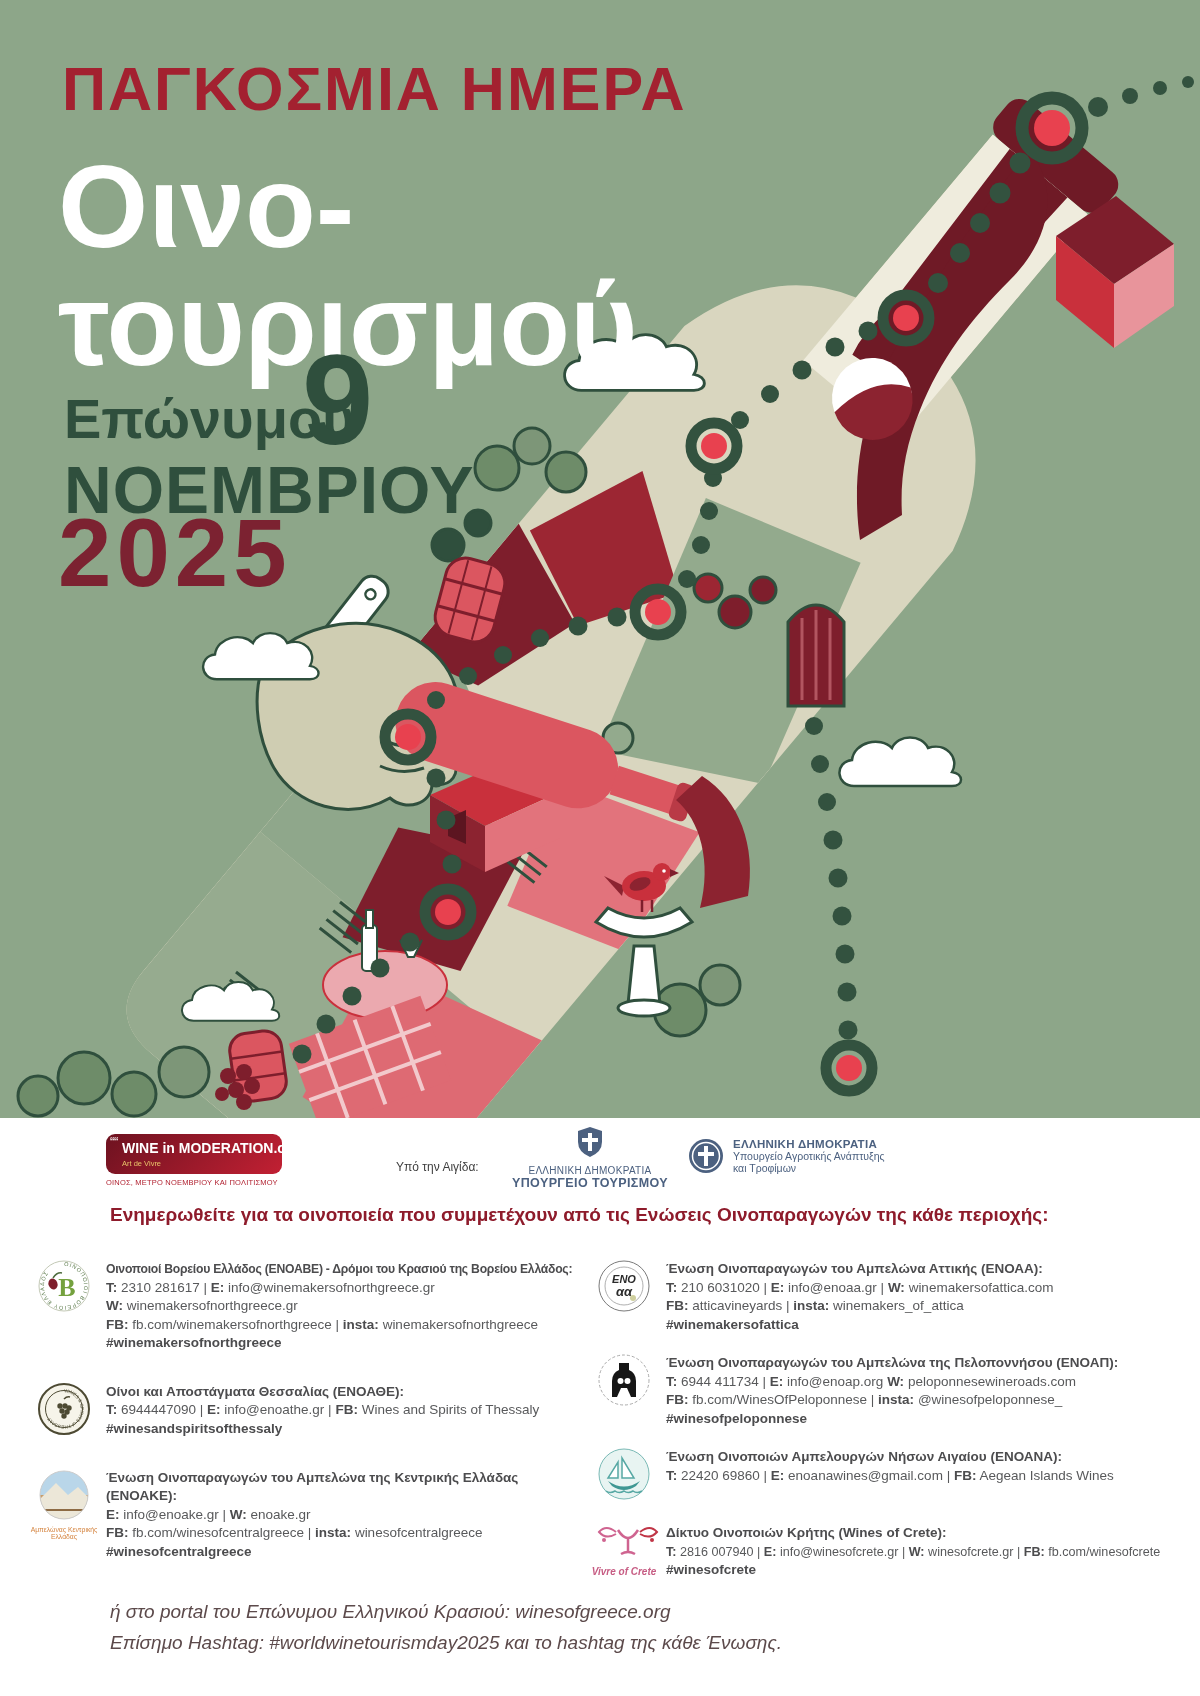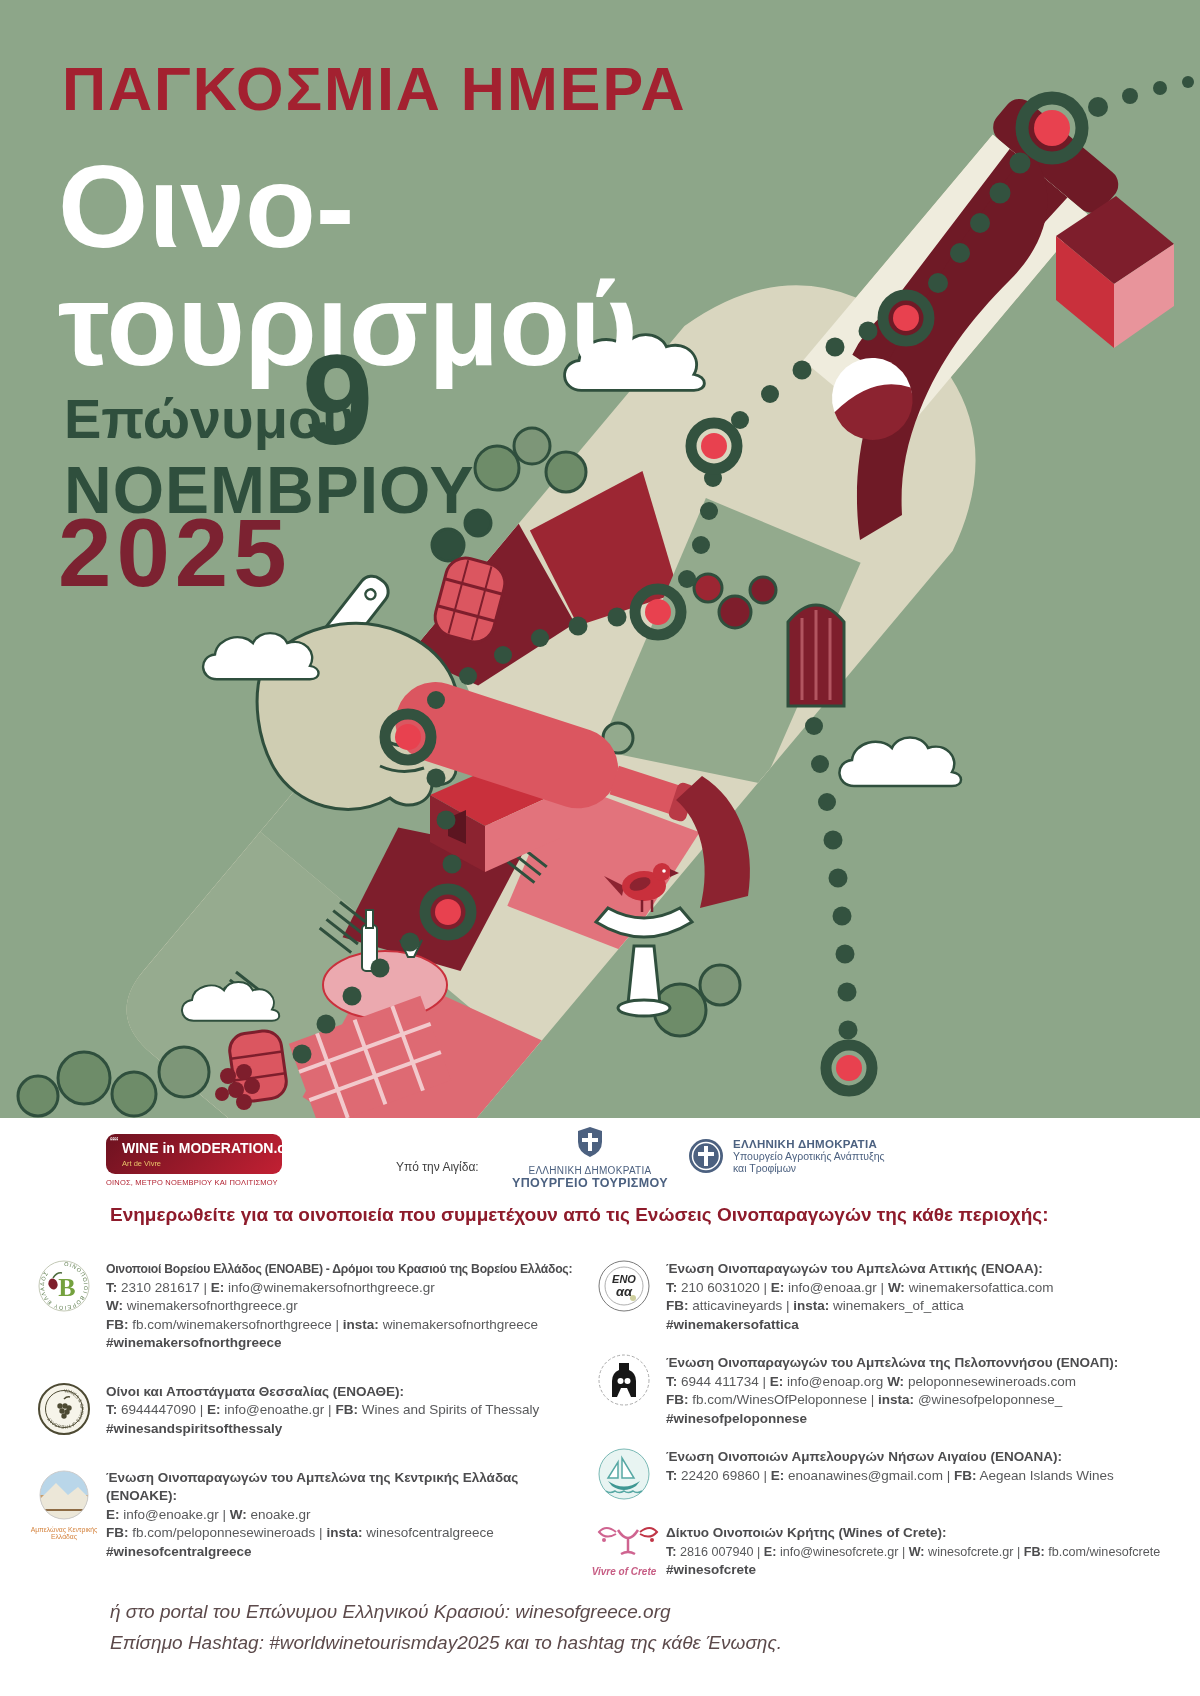--- a/index.html
+++ b/index.html
@@ -401,21 +401,21 @@
       <rect x="2" y="26" width="48" height="24" fill="#c79e6d"></rect>
       <path d="M2,30 L18,14 L30,26 L40,18 L50,28 L50,50 L2,50 Z" fill="#ece7d8"></path>
       <path d="M2,41 h48" stroke="#8d6b44" stroke-width="2"></path>
     </g>
     <circle cx="26" cy="26" r="24" fill="none" stroke="#cccccc"></circle>
   </svg>
 <div class="logo-caption cap-orange">Αμπελώνας Κεντρικής Ελλάδας</div></div>
           <div class="entry-text">
             <div class="entry-line"><span class="b">Ένωση Οινοπαραγωγών του Αμπελώνα της Κεντρικής Ελλάδας (ΕΝΟΑΚΕ):</span></div>
             <div class="entry-line"><span class="b">E:</span><span> info@enoake.gr | </span><span class="b">W:</span><span> enoake.gr</span></div>
-            <div class="entry-line"><span class="b">FB:</span><span> fb.com/peloponnesewineroads | </span><span class="b">insta:</span><span> winesofcentralgreece</span></div>
+            <div class="entry-line"><span class="b">FB:</span><span> fb.com/winesofcentralgreece | </span><span class="b">insta:</span><span> winesofcentralgreece</span></div>
             <div class="entry-line"><span class="b">#winesofcentralgreece</span></div>
           </div>
         </div>
       </div>
     <div class="assoc-col col-right">
         <div class="entry">
           <div class="entry-logo">
   <svg width="52" height="52" viewBox="0 0 52 52">
     <circle cx="26" cy="26" r="25" fill="#fff" stroke="#7a7a7a"></circle>
     <circle cx="26" cy="26" r="19" fill="none" stroke="#9a9a9a" stroke-width="0.8"></circle>

